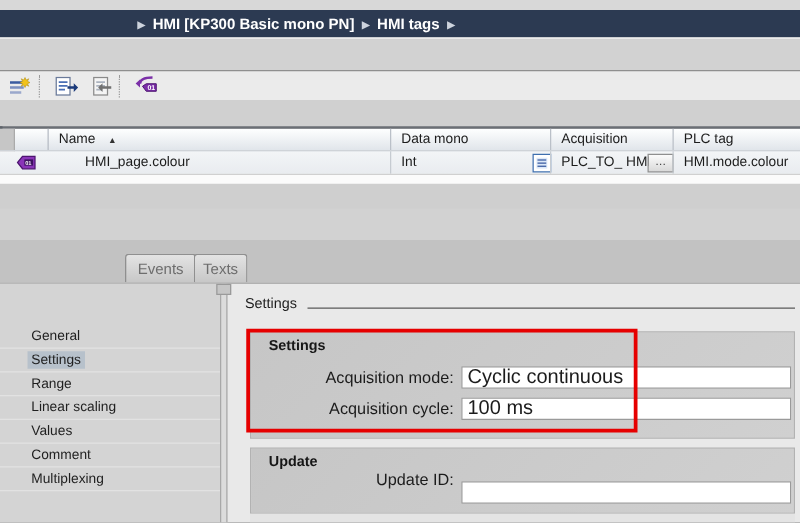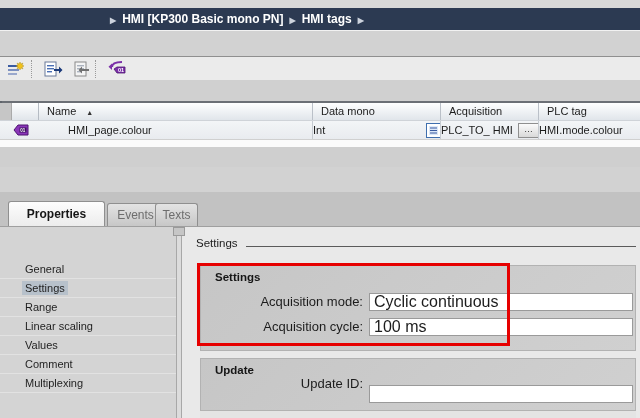--- a/index.html
+++ b/index.html
@@ -28,21 +28,21 @@
   
   .tbl-header{left:0;top:101px;width:640px;height:19px;border-top:2px solid #6b6f75;
     background:linear-gradient(#feffff,#dde2e8);}
   .tbl-gutter{left:0;top:103px;width:11px;height:44px;background:#c6c6c6;border-right:1px solid #aaa;}
   .hcell{position:absolute;top:0;height:17px;line-height:17px;font-size:11px;color:#1c1c1c;
     border-left:1px solid #bac0c8;padding-left:8px;box-sizing:border-box;}
   .sort-icon{font-size:7px;color:#333;margin-left:10px;}
   .tbl-row{left:0;top:120px;width:640px;height:19px;background:linear-gradient(#f3f5f7,#e8ebef);
     border-top:1px solid #cfd3d8;}
   .rcell{position:absolute;top:0;height:19px;line-height:19px;font-size:11px;color:#1c1c1c;
-    border-left:1px solid #c6cbd1;box-sizing:border-box;white-space:nowrap;overflow:hidden;}
+    border-left:1px solid #c6cbd1;padding-left:8px;box-sizing:border-box;white-space:nowrap;overflow:hidden;}
   .tag-icon-box{position:absolute;left:13px;top:2px;width:18px;height:14px;}
   .dd-btn{position:absolute;left:426px;top:2px;width:15px;height:15px;background:#fff;
     border:1px solid #3f6fae;box-sizing:border-box;display:flex;align-items:center;justify-content:center;}
   .browse-btn{position:absolute;left:518px;top:2px;width:21px;height:15px;
     background:linear-gradient(#fbfbfb,#d9d9d9);border:1px solid #8f8f8f;box-sizing:border-box;
     font-size:9px;line-height:11px;text-align:center;color:#333;}
   .tbl-empty{left:0;top:139px;width:640px;height:8px;background:#fbfbfb;border-top:1px solid #d0d0d0;}
   .panel-gap{left:0;top:147px;width:640px;height:20px;background:#cfcfcf;}
 
   
@@ -173,22 +173,21 @@
     </div>
     <div class="rcell" style="left:440px;width:98px;">PLC_TO_ HMI</div>
     <div class="browse-btn">…</div>
     <div class="rcell" style="left:538px;width:102px;">HMI.mode.colour</div>
   </div>
   <div class="abs tbl-empty"></div>
   <div class="abs panel-gap"></div>
 
 
   <div class="abs tabs-row">
-    <div class="tab active" style="left:8px;width:97px;">Properties</div>
-    <div class="tab inactive" style="left:107px;width:57px;">Events</div>
+    <div class="tab inactive" style="left:100px;width:57px;">Events</div>
     <div class="tab inactive" style="left:155px;width:43px;">Texts</div>
   </div>
 
   <div class="abs content">
 
     <div class="nav-sidebar">
       <div class="nav-item" style="top:33px;"><span class="lbl">General</span></div>
       <div class="nav-item selected" style="top:52px;"><span class="lbl">Settings</span></div>
       <div class="nav-item" style="top:71px;"><span class="lbl">Range</span></div>
       <div class="nav-item" style="top:90px;"><span class="lbl">Linear scaling</span></div>

